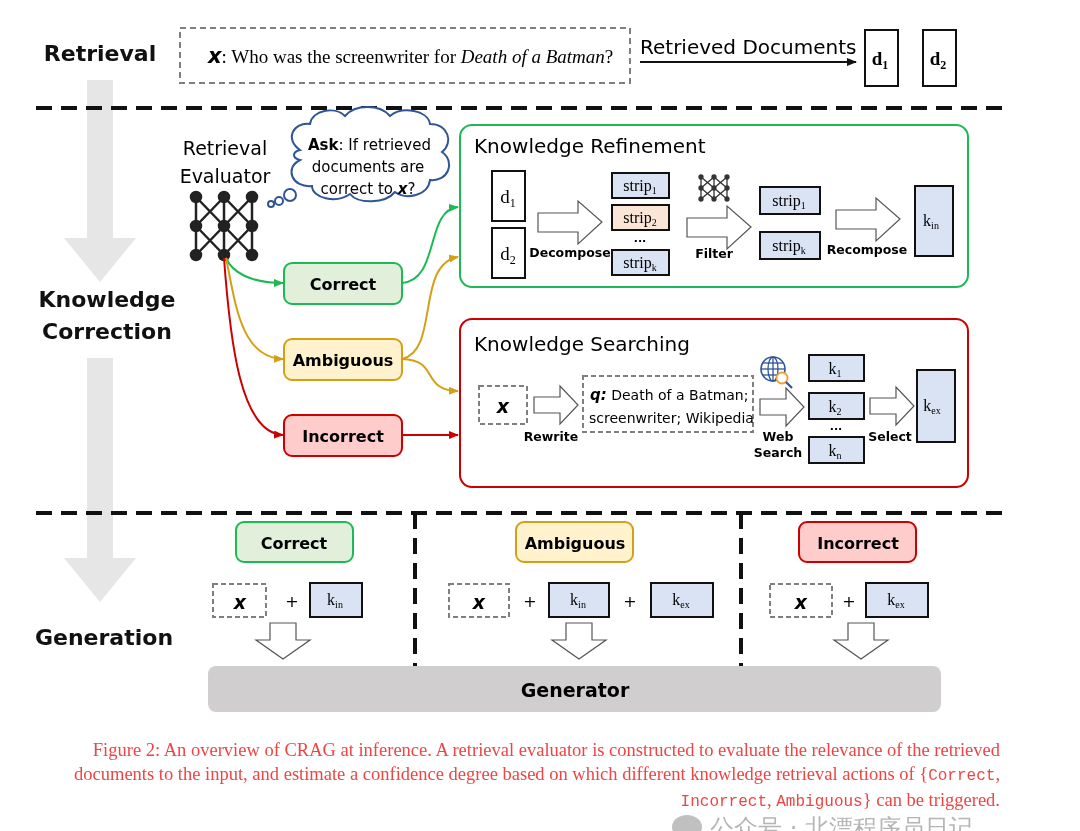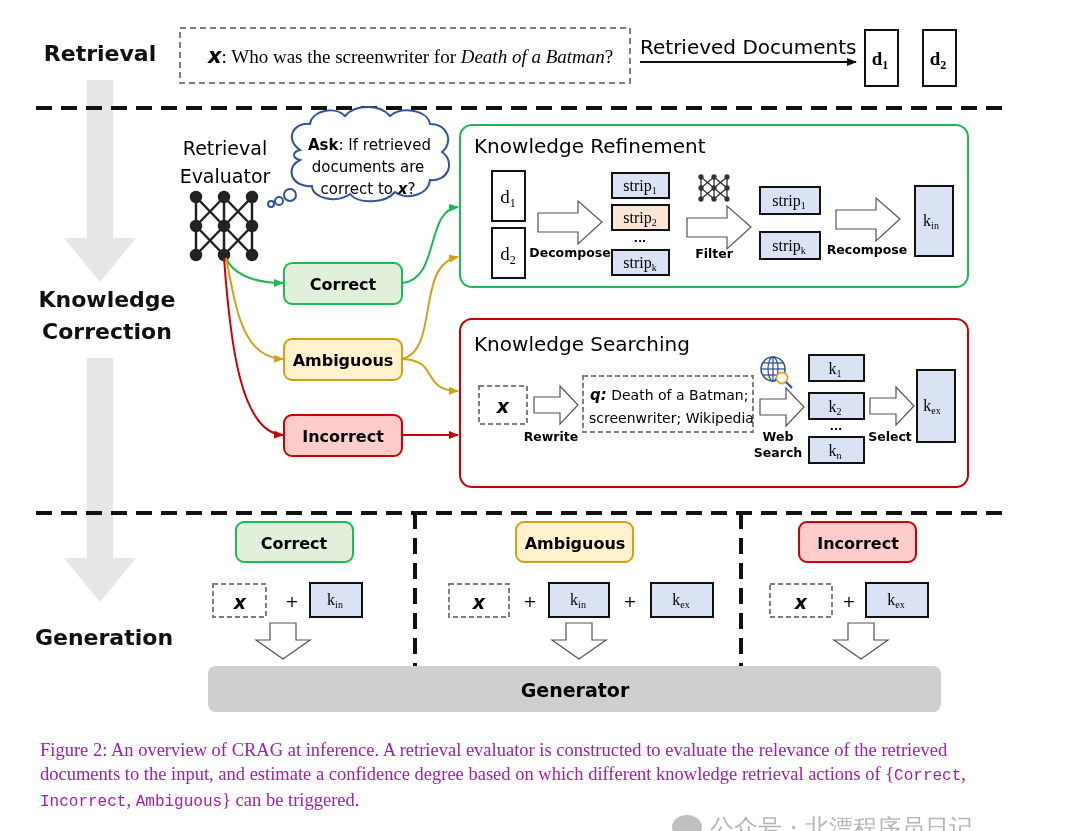--- a/index.html
+++ b/index.html
@@ -1,21 +1,21 @@
 <!DOCTYPE html>
 <html><head>
 <meta charset="utf-8">
 <style>
   html, body { margin: 0; padding: 0; background: #ffffff; }
   body { width: 1080px; height: 831px; position: relative; overflow: hidden; font-family: "Liberation Sans", "DejaVu Sans", sans-serif; color: #111; }
   #diagram { position: absolute; left: 0; top: 0; }
   .sec-title { font-family: "DejaVu Sans", sans-serif; font-weight: bold; font-size: 22px; fill: #111; }
   .sans { font-family: "DejaVu Sans", sans-serif; }
   .serif { font-family: "Liberation Serif", "DejaVu Serif", serif; }
-  .caption { position: absolute; left: 40px; top: 738px; width: 960px; font-family: "Liberation Serif", "DejaVu Serif", serif; font-size: 18.5px; line-height: 24px; color: #a21caf; }
+  .caption { position: absolute; left: 40px; top: 738px; width: 960px; font-family: "Liberation Serif", "DejaVu Serif", serif; font-size: 18.5px; line-height: 24px; color: #ef4444; text-align: right; }
   .caption .mono { font-family: "Liberation Mono", "DejaVu Sans Mono", monospace; font-size: 16px; }
   .watermark { position: absolute; left: 672px; top: 812px; font-family: "DejaVu Sans", sans-serif; font-size: 24px; color: rgba(120,120,120,0.55); white-space: nowrap; }
   .watermark .wm-icon { display: inline-block; width: 30px; height: 24px; border-radius: 50%; background: rgba(140,140,140,0.55); vertical-align: -3px; margin-right: 8px; }
 </style>
 </head>
 <body>
 
 <svg id="diagram" width="1080" height="831" viewBox="0 0 1080 831" xmlns="http://www.w3.org/2000/svg">
   <defs>
     <marker id="arrBlack" markerWidth="10" markerHeight="8" refX="9" refY="4" orient="auto" markerUnits="userSpaceOnUse">

